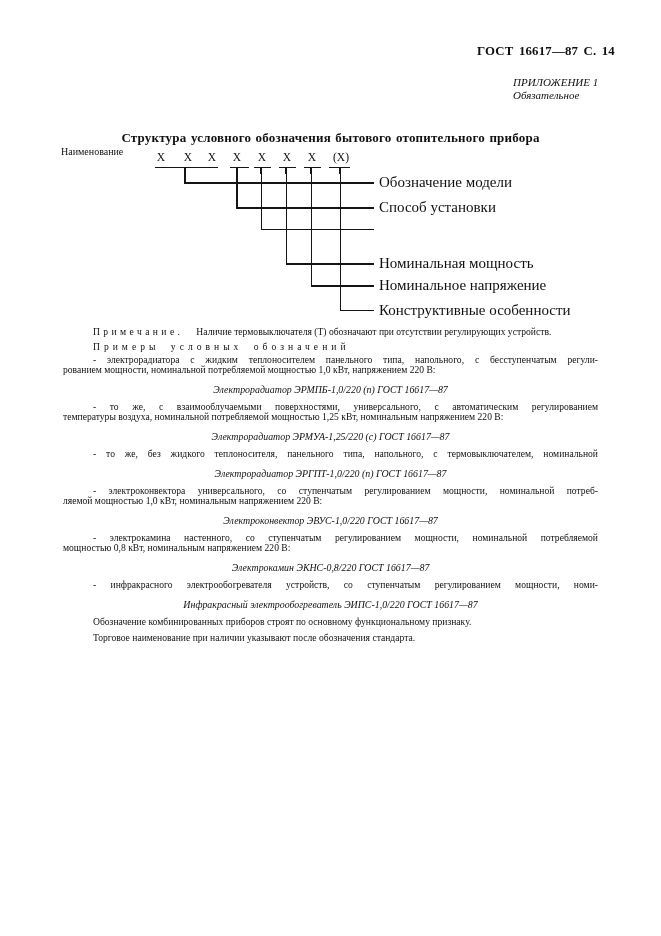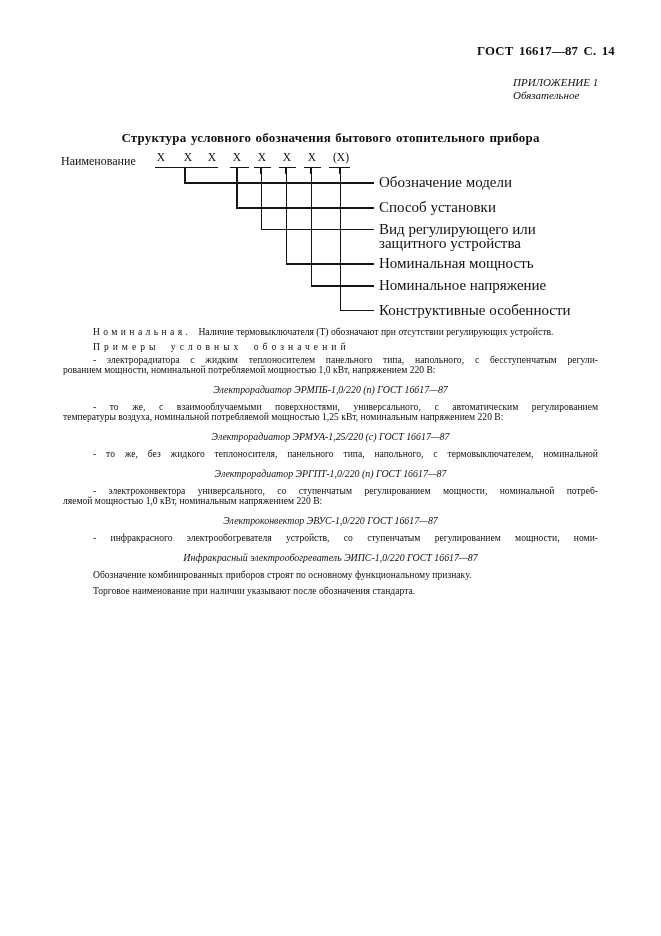--- a/index.html
+++ b/index.html
@@ -22,38 +22,38 @@
     font-style: italic; font-size: 11px; line-height: 12.5px;
     white-space: nowrap;
   }
   .ttl {
     position: absolute; top: 130px; left: 63px; width: 535px;
     text-align: center; font-weight: bold; font-size: 13px; letter-spacing: 0.2px;
     word-spacing: 1px;
   }
 
   
-  .dg-name { position: absolute; left: 61px; top: 154px; font-size: 12px; }
+  .dg-name { position: absolute; left: 61px; top: 146px; font-size: 10px; }
   .xp { position: absolute; top: 151px; width: 22px; text-align: center; font-size: 11.5px; }
   .ln { position: absolute; background: #151515; }
   .co { position: absolute; left: 379px; font-size: 15px; line-height: 13.5px; white-space: nowrap; }
   .co.wrap { white-space: normal; width: 172px; }
 
   
   .bod {
     position: absolute; left: 63px; top: 327px; width: 535px;
     font-size: 9.6px; line-height: 10px; text-align: justify;
   }
   .bod p, .bod div { margin: 0; }
   .ind { text-indent: 30px; }
   .jl { text-align: justify; text-align-last: justify; }
   .el { text-align: left; }
   .spaced { letter-spacing: 3.4px; }
   .head-sp { letter-spacing: 4px; word-spacing: 5px; margin: 5px 0 3px !important; }
-  .note-text { margin-left: 7px; }
+  .note-text { margin-left: 13px; }
   .dsg {
     text-align: center; text-align-last: center;
     font-style: italic; font-size: 9.9px;
     margin: 10px 0 7px !important;
   }
   .closing-first { margin-top: 6px !important; }
 </style>
 </head>
 <body>
 
@@ -100,27 +100,26 @@
 
   <div class="ln" style="top:182px;left:184px;width:190px;height:2px"></div>
   <div class="ln" style="top:207px;left:236px;width:138px;height:2px"></div>
   <div class="ln" style="top:229px;left:261px;width:113px;height:1px"></div>
   <div class="ln" style="top:263px;left:286px;width:88px;height:2px"></div>
   <div class="ln" style="top:285px;left:311px;width:63px;height:2px"></div>
   <div class="ln" style="top:310px;left:340px;width:34px;height:1px"></div>
 
   <div class="co" style="top:176px">Обозначение модели</div>
   <div class="co" style="top:201px">Способ установки</div>
-  <div class="co wrap" style="top:223px">Вид регулирующего или защитного устройства</div>
   <div class="co" style="top:257px">Номинальная мощность</div>
   <div class="co" style="top:279px">Номинальное напряжение</div>
   <div class="co" style="top:304px">Конструктивные особенности</div>
 
   <div class="bod">
-    <p class="ind"><span class="spaced">Номинальная.</span><span class="note-text">Наличие термовыключателя (Т) обозначают при отсутствии регулирующих устройств.</span></p>
+    <p class="ind"><span class="spaced">Примечание.</span><span class="note-text">Наличие термовыключателя (Т) обозначают при отсутствии регулирующих устройств.</span></p>
 
     <p class="ind head-sp">Примеры условных обозначений</p>
 
     <div>
       <div class="ind jl">- электрорадиатора с жидким теплоносителем панельного типа, напольного, с бесступенчатым регули-</div>
       <div class="el">рованием мощности, номинальной потребляемой мощностью 1,0 кВт, напряжением 220 В:</div>
       <div class="dsg">Электрорадиатор ЭРМПБ-1,0/220 (п) ГОСТ 16617—87</div>
     </div>
 
     <div>
@@ -133,20 +132,25 @@
       <div class="ind jl">- то же, без жидкого теплоносителя, панельного типа, напольного, с термовыключателем, номинальной</div>
       <div class="dsg">Электрорадиатор ЭРГПТ-1,0/220 (п) ГОСТ 16617—87</div>
     </div>
 
     <div>
       <div class="ind jl">- электроконвектора универсального, со ступенчатым регулированием мощности, номинальной потреб-</div>
       <div class="el">ляемой мощностью 1,0 кВт, номинальным напряжением 220 В:</div>
       <div class="dsg">Электроконвектор ЭВУС-1,0/220 ГОСТ 16617—87</div>
     </div>
 
+    <div>
+      <div class="ind jl">- электрокамина настенного, со ступенчатым регулированием мощности, номинальной потребляемой</div>
+      <div class="el">мощностью 0,8 кВт, номинальным напряжением 220 В:</div>
+      <div class="dsg">Электрокамин ЭКНС-0,8/220 ГОСТ 16617—87</div>
+    </div>
 
     <div>
       <div class="ind jl">- инфракрасного электрообогревателя устройств, со ступенчатым регулированием мощности, номи-</div>
       <div class="dsg">Инфракрасный электрообогреватель ЭИПС-1,0/220 ГОСТ 16617—87</div>
     </div>
 
     <p class="ind">Обозначение комбинированных приборов строят по основному функциональному признаку.</p>
     <p class="ind closing-first">Торговое наименование при наличии указывают после обозначения стандарта.</p>
   </div>
 

